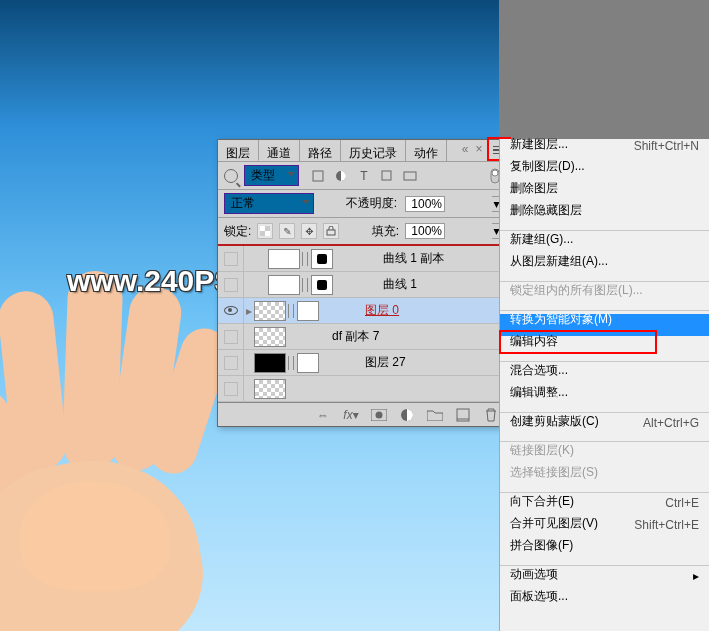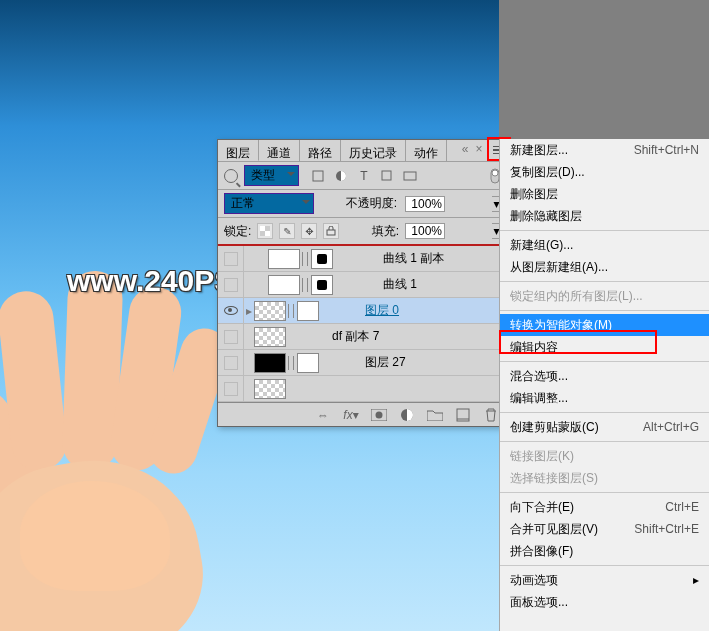--- a/index.html
+++ b/index.html
@@ -48,25 +48,25 @@
 .off { width: 14px; height: 14px; border: 1px solid #bbb; }
 .nest { width: 24px; display: flex; align-items: center; justify-content: center; }
 .thumb { width: 32px; height: 20px; border: 1px solid #888; background: #fff; flex-shrink: 0; margin-right: 2px; }
 .chk { background-image: linear-gradient(45deg,#ccc 25%,transparent 25%,transparent 75%,#ccc 75%),linear-gradient(45deg,#ccc 25%,transparent 25%,transparent 75%,#ccc 75%); background-size: 8px 8px; background-position: 0 0, 4px 4px; }
 .black { background: #000; }
 .mask { width: 22px; height: 20px; background: #fff; border: 1px solid #888; margin-right: 6px; flex-shrink: 0; display: flex; align-items: center; justify-content: center; }
 .mask .dot { width: 10px; height: 10px; background: #000; border-radius: 2px; }
 .link-bar { width: 6px; height: 14px; border-left: 1px solid #888; border-right: 1px solid #888; margin-right: 3px; }
 .lname { margin-left: 4px; padding-left: 40px; }
 .selected { background: #bcd5f2; }
-.underline { text-decoration: underline; color: #0369a1; }
+.underline { text-decoration: underline; color: #b91c1c; }
 .panel-footer { height: 24px; border-top: 1px solid #888; background: #d4d4d4; display: flex; align-items: center; justify-content: flex-end; gap: 10px; padding: 0 8px; color: #666; }
 .fbtn { width: 18px; height: 16px; display: flex; align-items: center; justify-content: center; }
 .menu { position: absolute; left: 499px; top: 139px; width: 210px; height: 492px; background: #f0f0f0; border-left: 1px solid #a8a8a8; }
-.mitem { height: 22px; padding: 8px 10px; display: flex; align-items: center; justify-content: space-between; }
+.mitem { height: 22px; padding: 8px 10px; display: flex; align-items: flex-end; justify-content: space-between; }
 .mitem.hl { background: #1e90ff; color: #fff; }
 .msep { height: 1px; background: #c8c8c8; margin: 3px 0; }
 .mdim { color: #9a9a9a; }
 .mshort { color: #555; }
 .hl-red-menu { position: absolute; left: 499px; top: 330px; width: 158px; height: 24px; border: 2px solid #ff0000; }
 .arrow-ind { width: 10px; height: 14px; display: flex; align-items: center; justify-content: center; color: #777; }
 svg { display: block; }
 </style>
 </head>
 <body>

